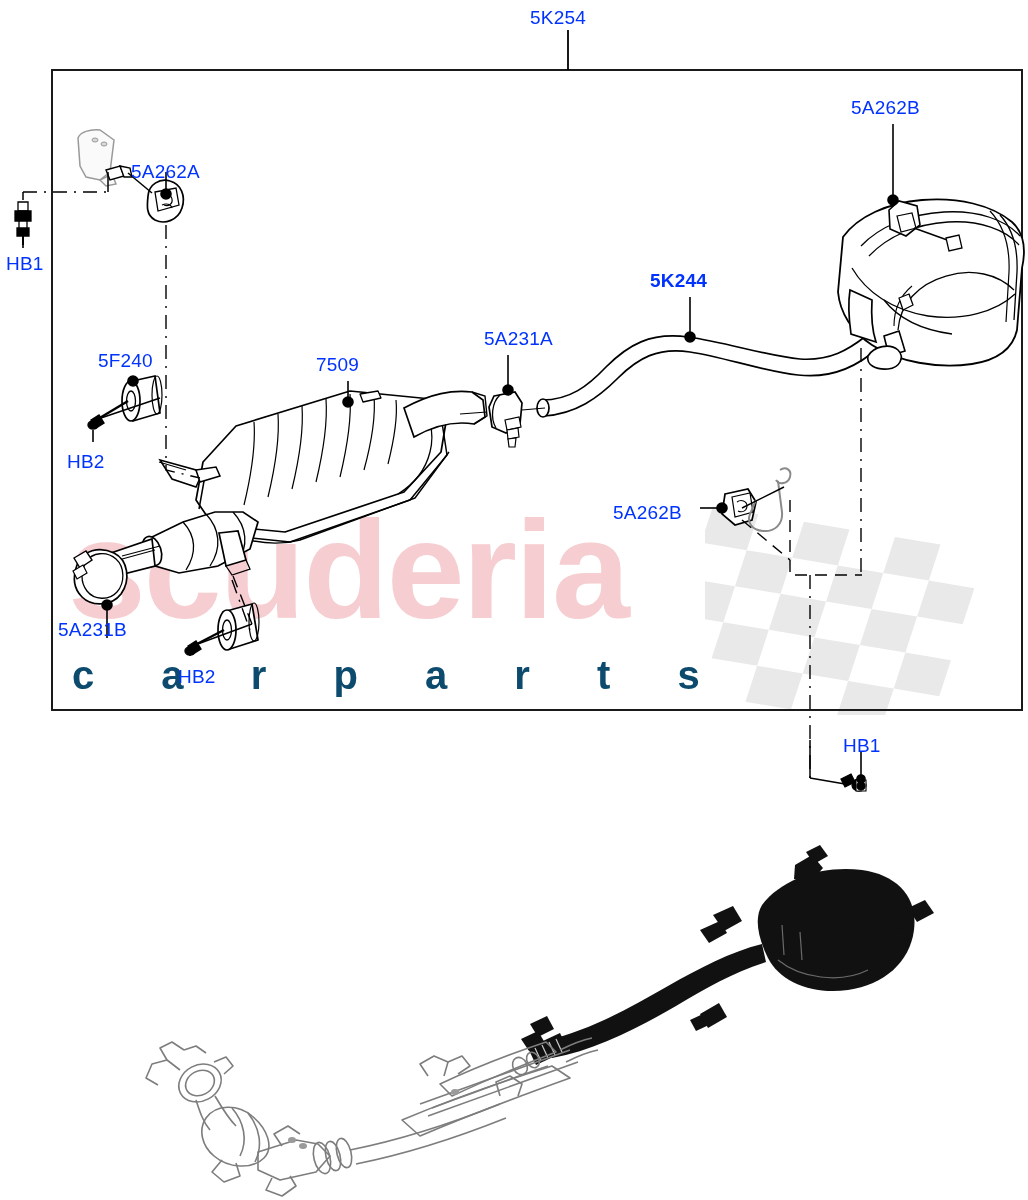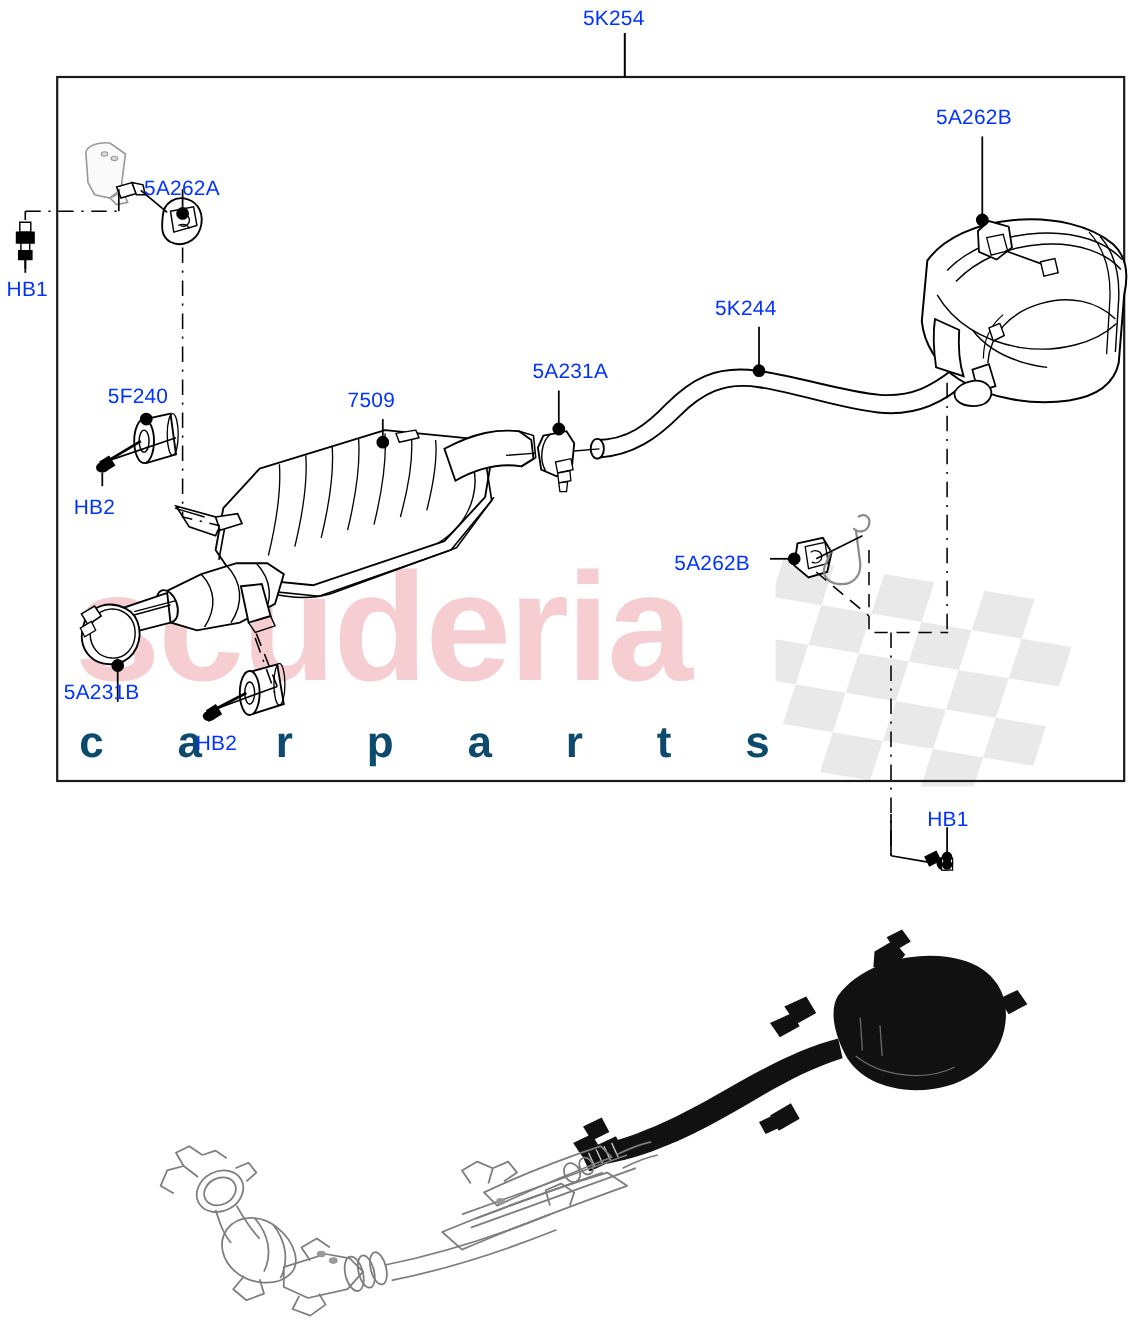--- a/index.html
+++ b/index.html
@@ -469,21 +469,21 @@
   </svg>
 
   <div class="label" style="left:530px; top:8px;">5K254</div>
 
   <div class="label" style="left:851px; top:98px;">5A262B</div>
 
   <div class="label" style="left:131px; top:162px;">5A262A</div>
 
   <div class="label" style="left:6px; top:254px;">HB1</div>
 
-  <div class="label" style="left:650px; top:271px;">5K244</div>
+  <div class="label" style="left:650px; top:271px;font-weight:bold;">5K244</div>
 
   <div class="label" style="left:468px; top:329px;margin-left:16px;">5A231A</div>
 
   <div class="label" style="left:98px; top:351px;">5F240</div>
 
   <div class="label" style="left:316px; top:355px;">7509</div>
 
   <div class="label" style="left:67px; top:452px;">HB2</div>
 
   <div class="label" style="left:613px; top:503px;">5A262B</div>

